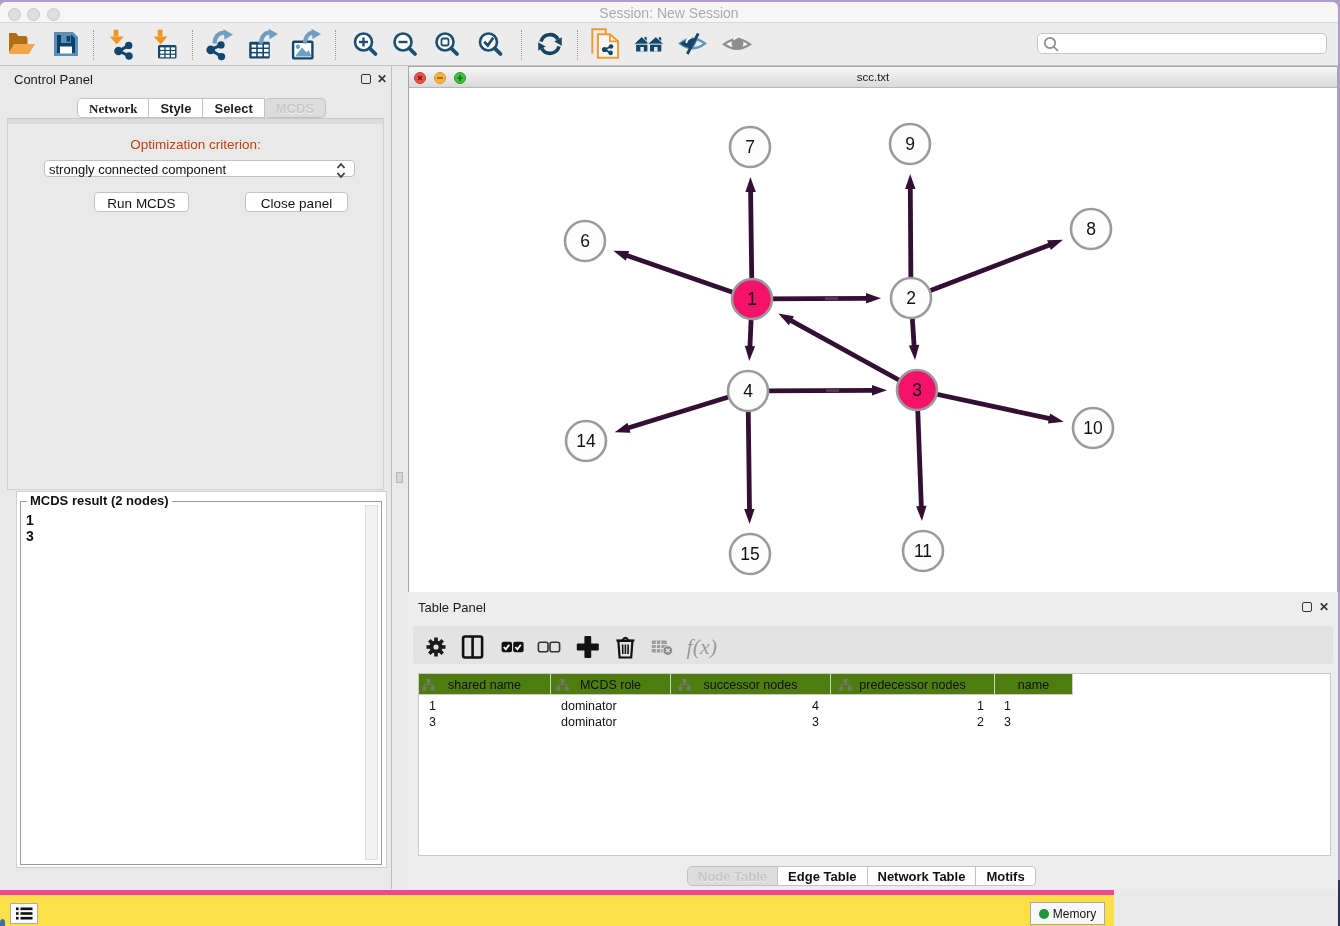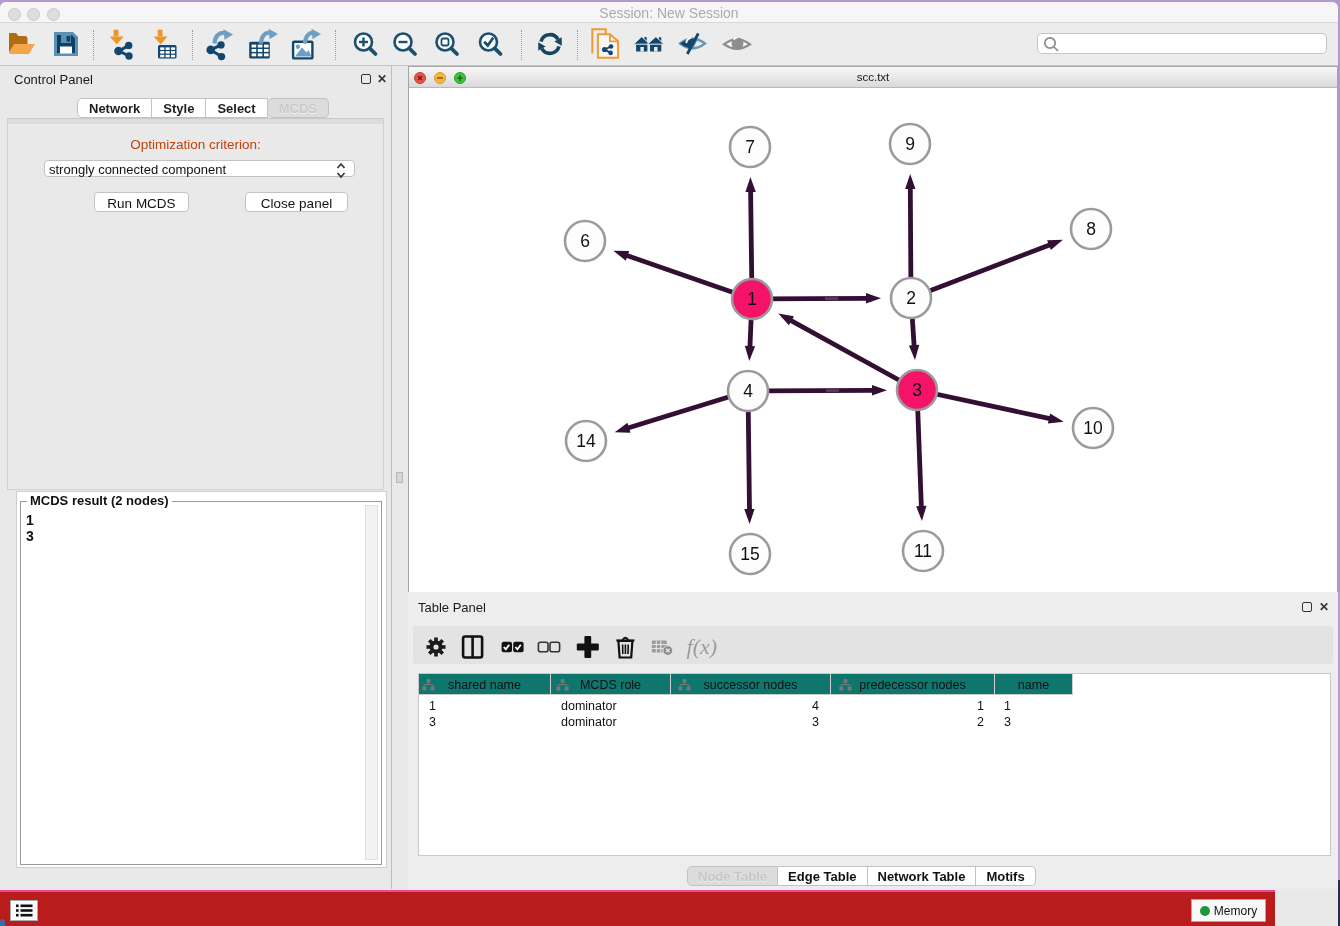--- a/index.html
+++ b/index.html
@@ -21,21 +21,21 @@
 #searchbox { position:absolute; left:1037px; top:10px; width:290px; height:21px;
   background:#fff; border:1px solid #c6c6c6; border-radius:5px; }
 
 #cpanel { position:absolute; left:0; top:64px; width:392px; height:823px;
   background:#e9e9e9; border-right:1px solid #bebebe; }
 #cphead { position:absolute; left:14px; top:6px; font-size:13px; color:#1a1a1a; }
 .winbtn { color:#333; font-size:12px; }
 #tabs { position:absolute; left:77px; top:32px; height:20px; display:flex; }
 .tab { font-size:13px; font-weight:700; color:#1d1d1d; background:#fff;
   border:1px solid #c2c2c2; border-left:none; padding:2px 11px 0 11px; height:20px; }
-.tab.first { border-left:1px solid #c2c2c2; border-radius:5px 0 0 5px; }
+.tab.first { border-left:1px solid #c2c2c2; border-radius:5px 0 0 5px;font-family:Liberation Serif, serif; }
 .tab.sel { background:#dcdcdc; color:#c9c9c9; border-radius:5px;
   text-shadow:0 1px 0 #f0f0f0; }
 #cpbody { position:absolute; left:7px; top:52px; width:377px; height:372px;
   background:#e9e9e9; border:1px solid #d2d2d2; border-top:1px solid #c9c9c9; }
 #optlabel { position:absolute; left:0; top:71px; width:391px; text-align:center;
   font-size:13.5px; color:#c2410c; }
 #dropdown { position:absolute; left:44px; top:94px; width:311px; height:17px;
   background:#fff; border:1px solid #c2c2c2; border-radius:4px; font-size:13px;
   color:#111; padding:1px 0 0 4px; }
 .btn { position:absolute; height:20px; background:#fff; border:1px solid #c3c3c3;
@@ -56,33 +56,33 @@
   background:linear-gradient(#f7f7f7,#dadada); border-bottom:1px solid #b8b8b8;
   font-size:11.5px; font-weight:400; color:#1a1a1a; text-align:center; padding-top:4px; }
 
 #tpanel { position:absolute; left:408px; top:590px; width:930px; height:297px;
   background:#ededed; }
 #tphead { position:absolute; left:10px; top:8px; font-size:13px; color:#1a1a1a; }
 #tptoolbar { position:absolute; left:5px; top:34px; width:920px; height:38px;
   background:#e3e3e3; border-radius:3px; }
 #tbl { position:absolute; left:10px; top:81px; width:913px; height:183px;
   background:#fff; border:1px solid #c9c9c9; }
-.hcell { position:absolute; top:0; height:21px; background:#0f766e;
+.hcell { position:absolute; top:0; height:21px; background:#4d7c0f;
   border-right:1px solid #cfcfcf; border-bottom:1px solid #c9c9c9;
   font-size:12.5px; color:#111; text-align:center; padding-top:4px; }
 .rcell { position:absolute; font-size:12.5px; color:#111; height:16px; }
 #bottomtabs { position:absolute; left:279px; top:274px; height:30px; display:flex; }
 .btab { font-size:13px; font-weight:700; color:#111; background:#fff;
   border:1px solid #c2c2c2; border-left:none; padding:2px 10px 0 10px; height:20px; }
 .btab.first { border-left:1px solid #c2c2c2; border-radius:5px 0 0 5px;
   background:#dcdcdc; color:#c6c6c6; text-shadow:0 1px 0 #eee; }
 .btab.last { border-radius:0 5px 5px 0; }
 
-#statusbar { position:absolute; left:0; top:888px; width:1275px; height:36px;
-  background:#b91c1c; border-top:2px solid #ec4899; }
+#statusbar { position:absolute; left:0; top:888px; width:1114px; height:36px;
+  background:#fde047; border-top:5px solid #ec4899; }
 #listbtn { position:absolute; left:10px; top:8px; width:28px; height:21px;
   background:#fafafa; border:1px solid #ababab; }
 #membtn { position:absolute; right:9px; top:7px; width:75px; height:23px;
   background:#f8f8f8; border:1px solid #a8a8a8; font-size:12px; color:#111;
   text-align:center; padding-top:4px; }
 </style>
 </head>
 <body>
 <div id="win">
   <div id="titlebar">

